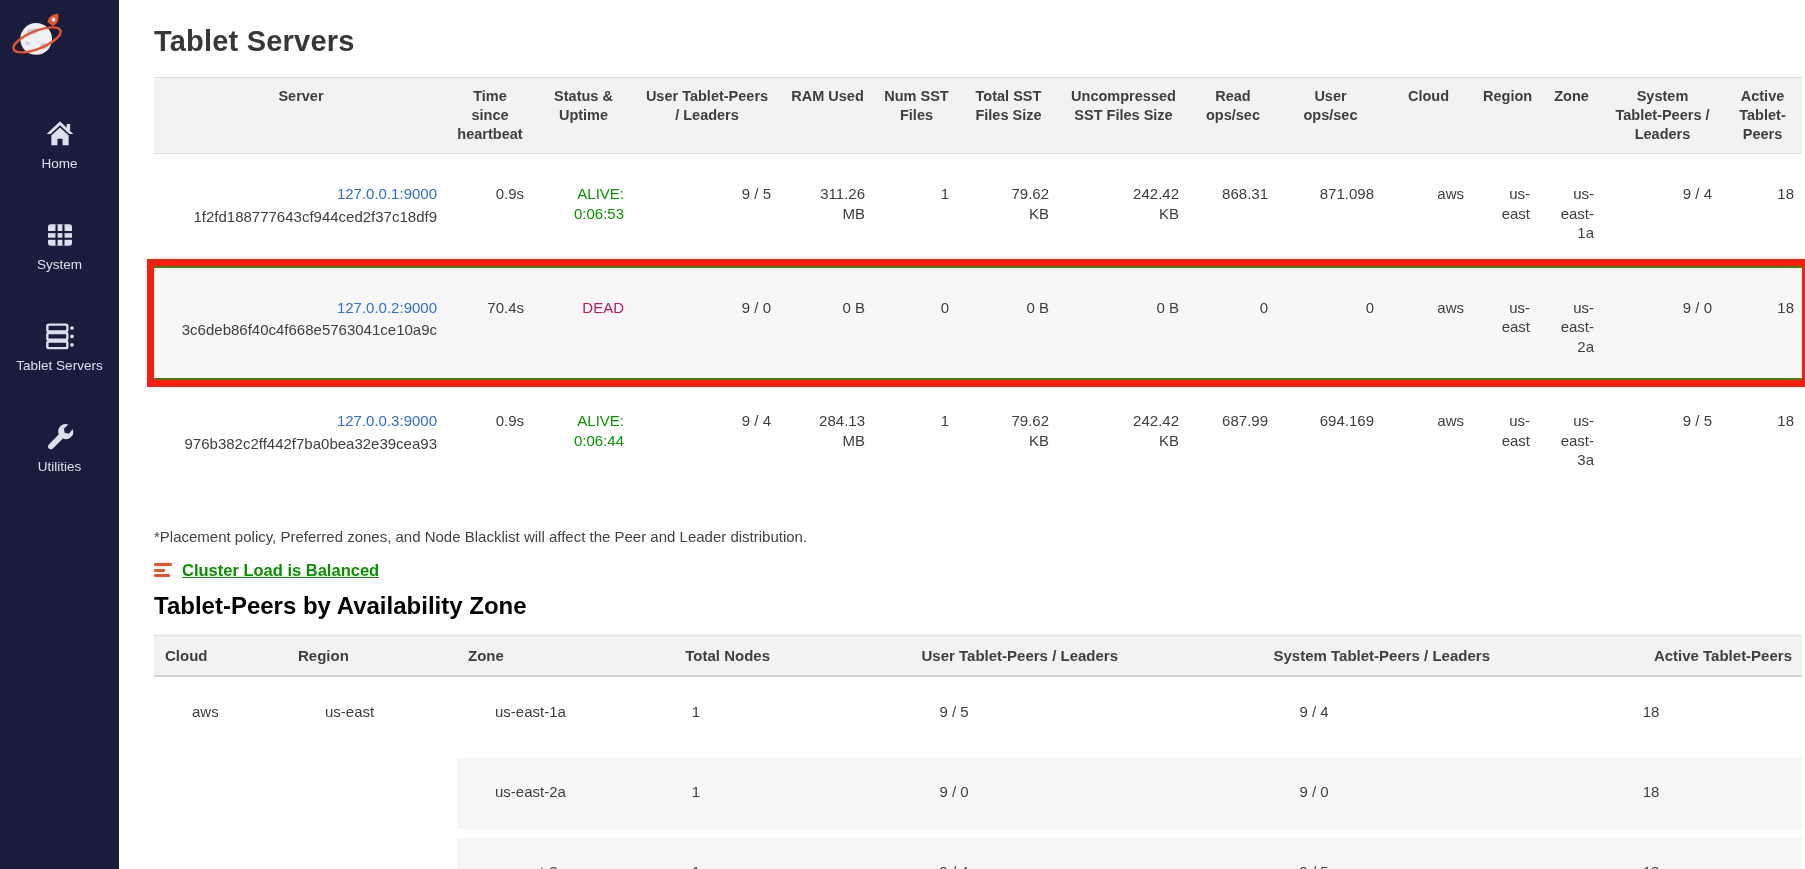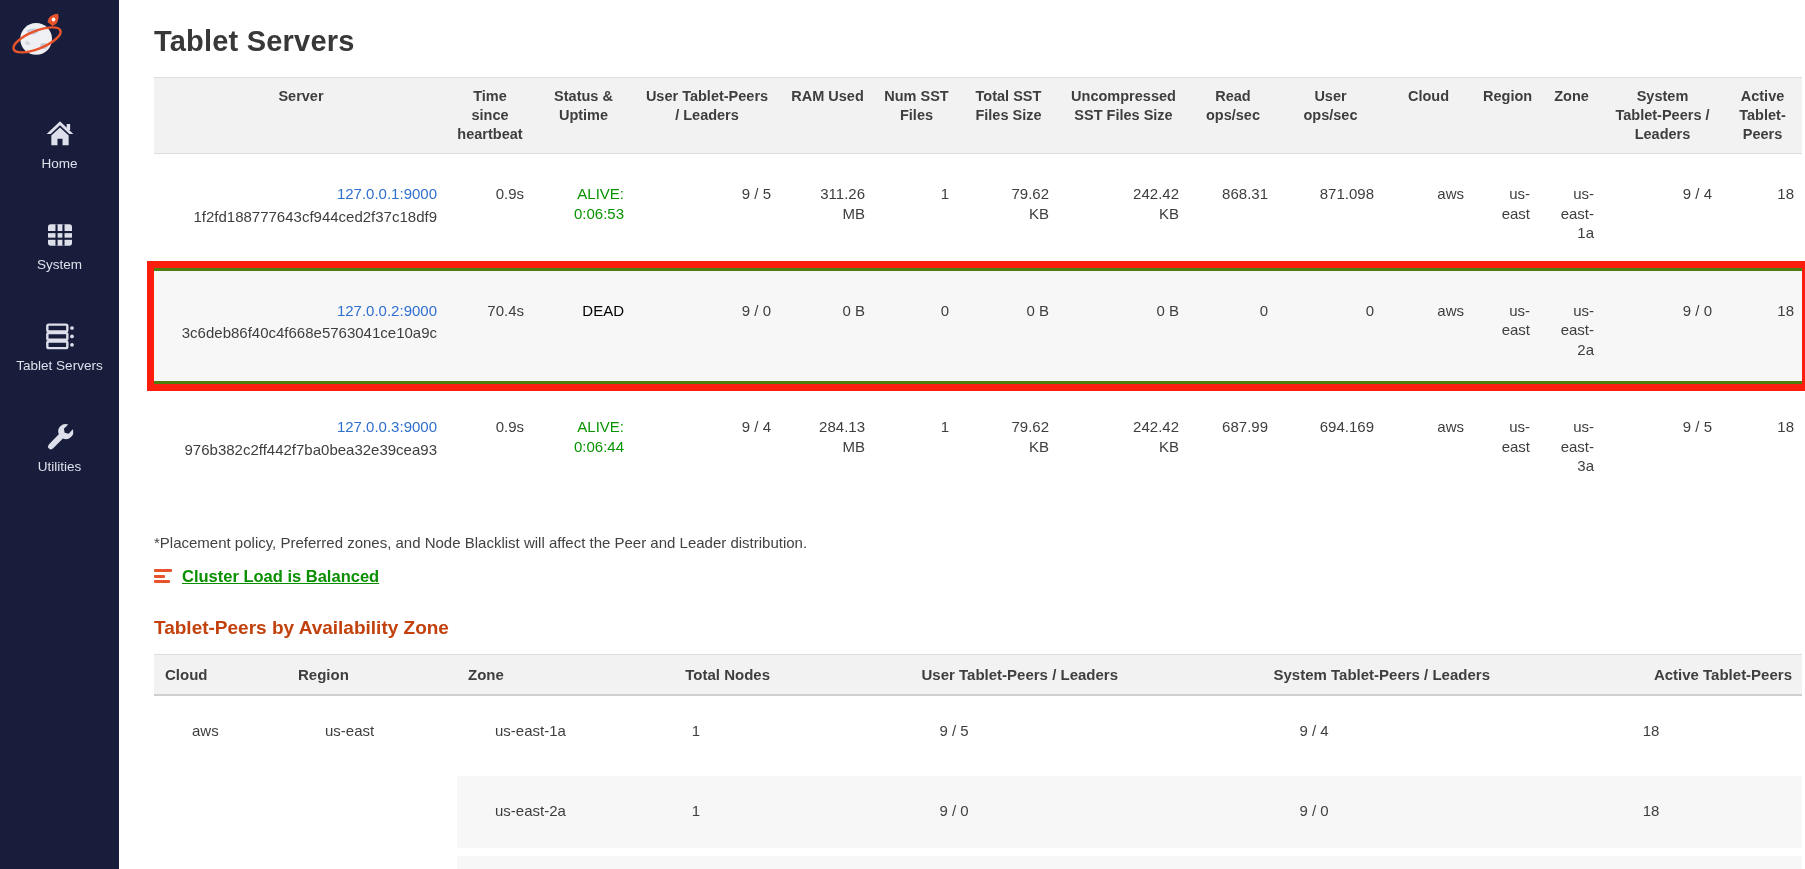--- a/index.html
+++ b/index.html
@@ -38,38 +38,38 @@
   .servers-table { border-top:1px solid #ddd; }
   .servers-table th {
     background:#f2f2f2; text-align:center; vertical-align:top;
     font-weight:700; font-size:14.5px; line-height:1.32;
     padding:9px 8px 9px 11px; border-bottom:1px solid #ddd;
   }
   .servers-table td {
     vertical-align:top; text-align:right;
     padding:30px 8px 22px 11px; line-height:1.3;
   }
-  .servers-table tbody tr + tr td { border-top:6px solid #4d7c0f; }
+  .servers-table tbody tr + tr td { border-top:3px solid #4d7c0f; }
   .servers-table a.server-link { color:#2f6fd0; text-decoration:none; cursor:pointer; }
   .uuid { margin-top:3px; color:#3e3e3e; }
   .status-cell.alive div { color:#089400; }
-  .status-cell.dead  div { color:#000000; }
+  .status-cell.dead  div { color:#be185d; }
   tr.highlighted { background:#f7f7f7; outline:7px solid #fb1e0e; }
 
   
   .footnote { margin:36px 0 0 0; font-size:15px; color:#424242; }
   .cluster-load { display:flex; align-items:center; gap:10px; margin-top:16px; }
   .cluster-load .label { color:#0a8f00; font-weight:700; font-size:16.5px;text-decoration:underline; }
   .balance-icon { display:inline-flex; flex-direction:column; gap:2.5px; width:18px; }
   .balance-icon i { display:block; height:3px; background:#e8532c; border-radius:1px; }
   .balance-icon i:nth-child(1){ width:100%; }
   .balance-icon i:nth-child(2){ width:62%; }
   .balance-icon i:nth-child(3){ width:88%; }
 
-  h2.section-title { font-size:19px; font-weight:700; color:#c2410c; margin:31px 0 15px 0; }
+  h2.section-title { font-size:24px; font-weight:700; color:#000000; margin:12px 0 15px 0; }
 
   
   .zones-table { border-top:1px solid #ddd; }
   .zones-table th {
     background:#f2f2f2; font-weight:700; font-size:15px;
     padding:11px 10px; border-bottom:2px solid #cfcfcf;
     text-align:right; vertical-align:middle;
   }
   .zones-table th.left { text-align:left; padding-left:11px; }
   .zones-table td { vertical-align:top; padding:26px 10px 29px 10px; text-align:center; }

